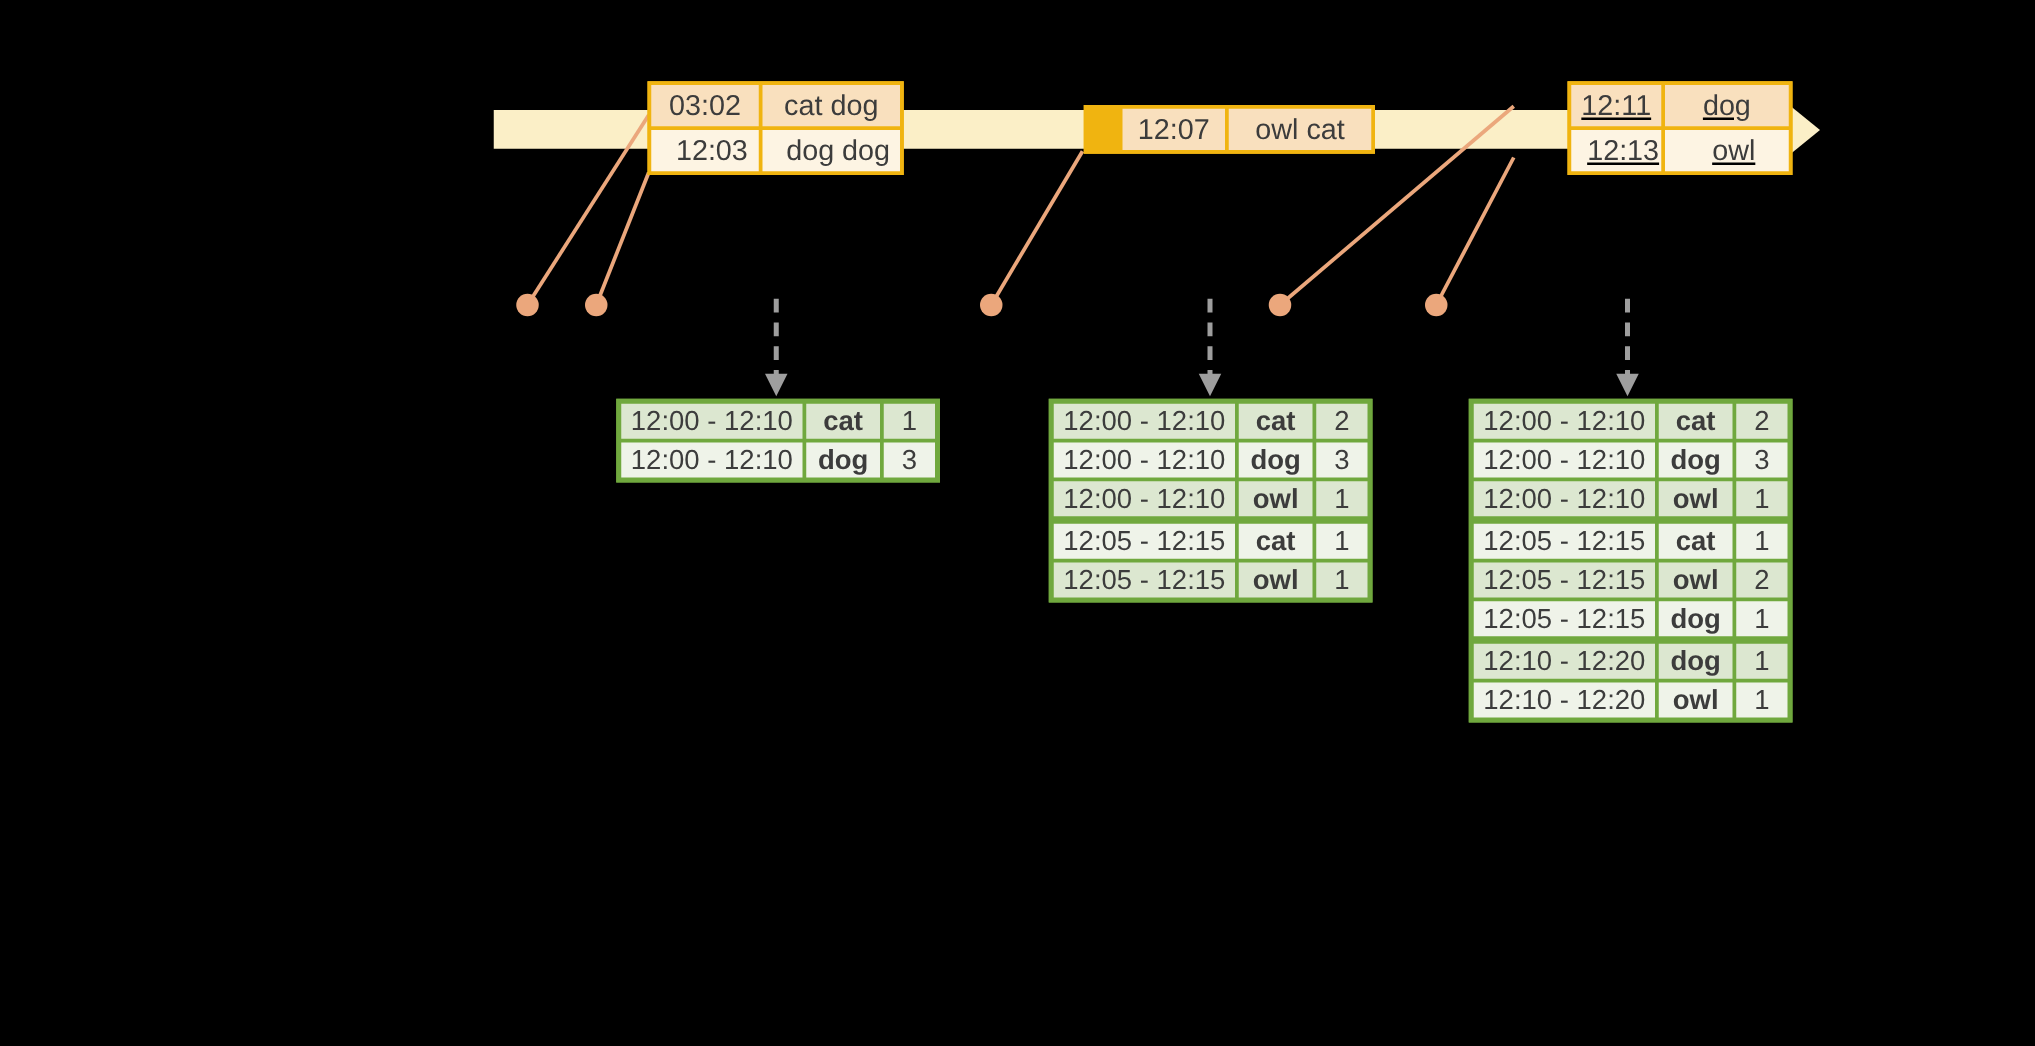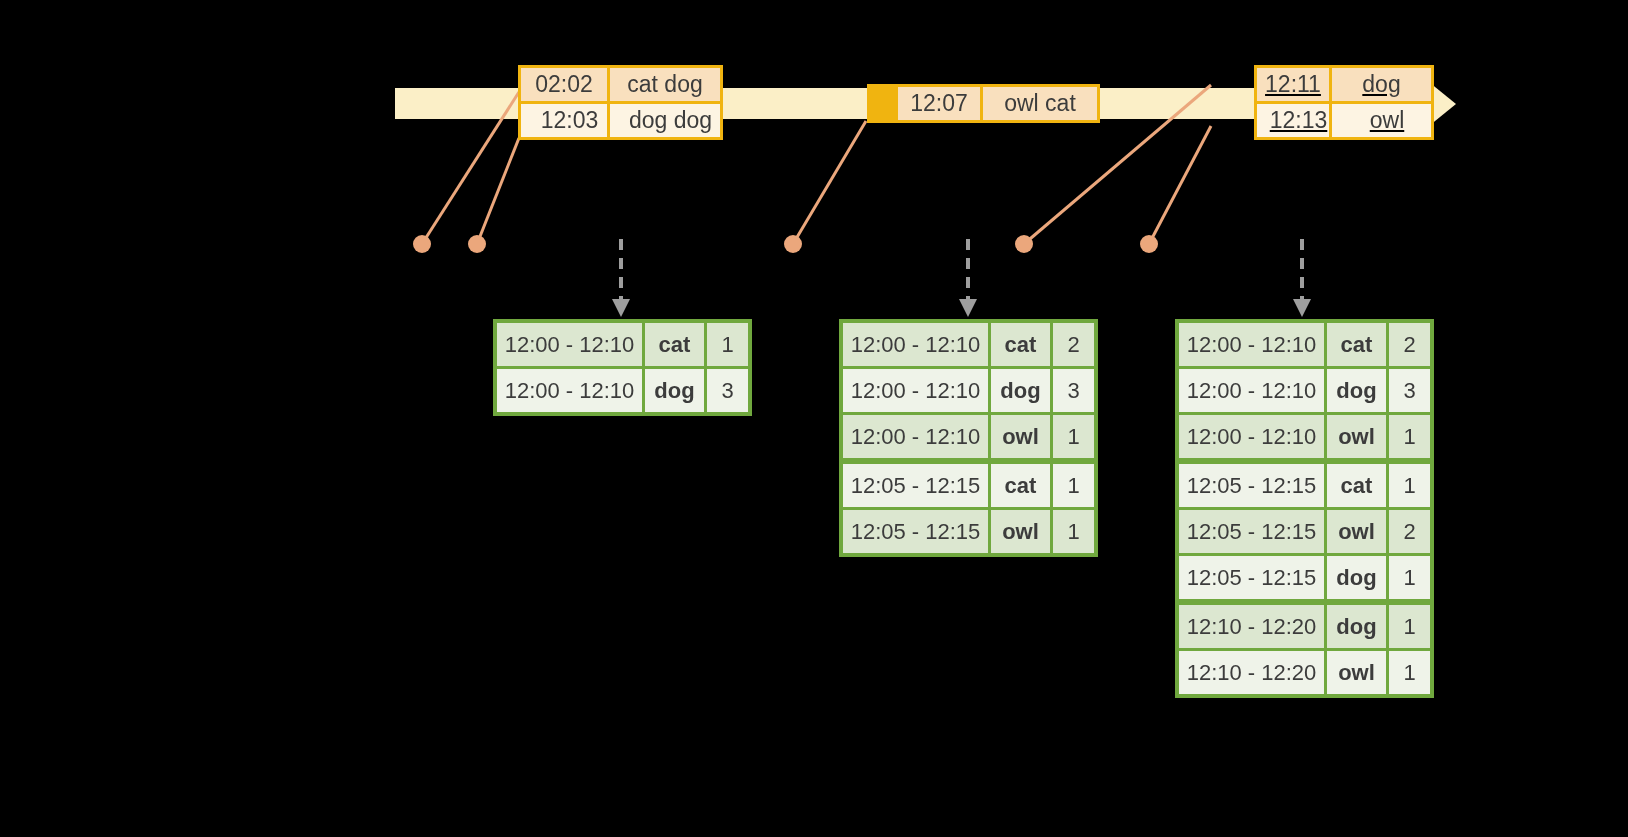--- a/index.html
+++ b/index.html
@@ -28,21 +28,21 @@
   .gtable{
     position:absolute;display:flex;flex-direction:column;gap:3px;
     background:#70A83E;border:4px solid #70A83E;
   }
   #gtable-0{left:493px;top:319px;}
   #gtable-1{left:839px;top:319px;}
   #gtable-2{left:1175px;top:319px;}
   .grow{display:flex;gap:3px;}
   .grow.break{margin-top:3px;}
   .gcell{
-    height:43px;display:flex;align-items:center;justify-content:center;
+    height:28px;display:flex;align-items:center;justify-content:center;
     font-size:22px;color:#3C3C3C;white-space:nowrap;
   }
   .gcell.c0{width:145px;}
   .gcell.c1{width:59px;font-weight:bold;}
   .gcell.c2{width:41px;}
   .gcell.dk{background:#DCE7D0;}
   .gcell.lt{background:#EFF3E9;}
 </style>
 </head>
 <body>
@@ -76,21 +76,21 @@
       <line x1="1302" y1="239" x2="1302" y2="301"></line>
     </g>
     <g fill="#9E9E9E">
       <polygon points="612,299 630,299 621,317"></polygon>
       <polygon points="959,299 977,299 968,317"></polygon>
       <polygon points="1293,299 1311,299 1302,317"></polygon>
     </g>
   </svg>
 
   <div id="etable-0" class="etable">
-      <div class="ecell r0">02:02</div>
+      <div class="ecell r0">03:02</div>
       <div class="ecell r0">cat dog</div>
       <div class="ecell r1">12:03</div>
       <div class="ecell r1">dog dog</div>
     </div>
   <div id="etable-1" class="etable">
       <div class="ecell r0">12:07</div>
       <div class="ecell r0">owl cat</div>
     </div>
   <div id="etable-2" class="etable">
       <div class="ecell r0">12:11</div>

